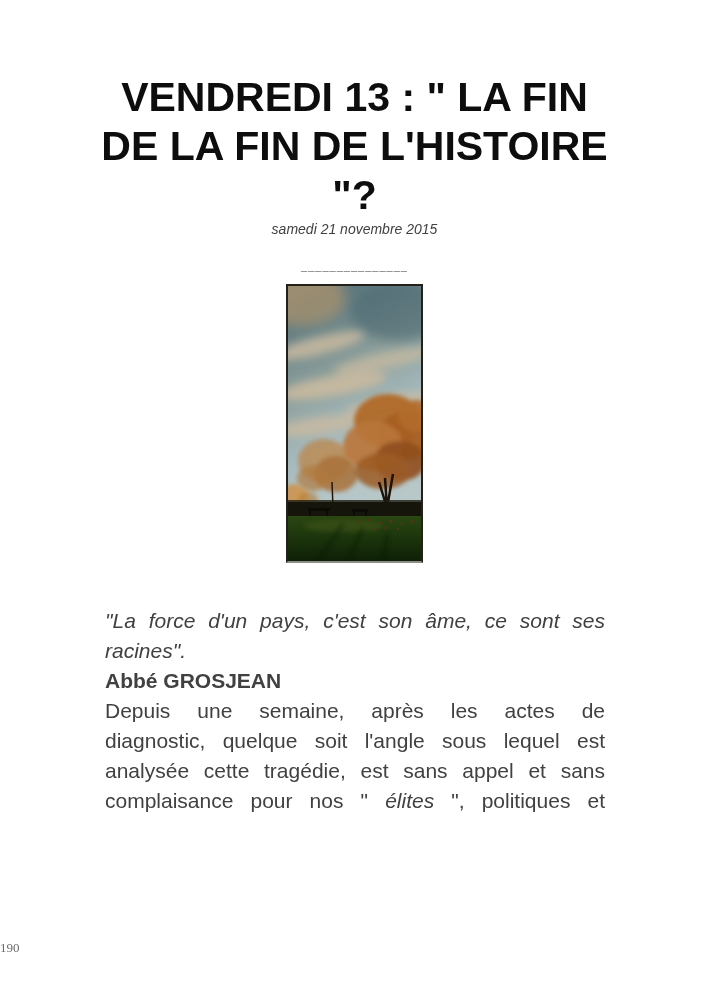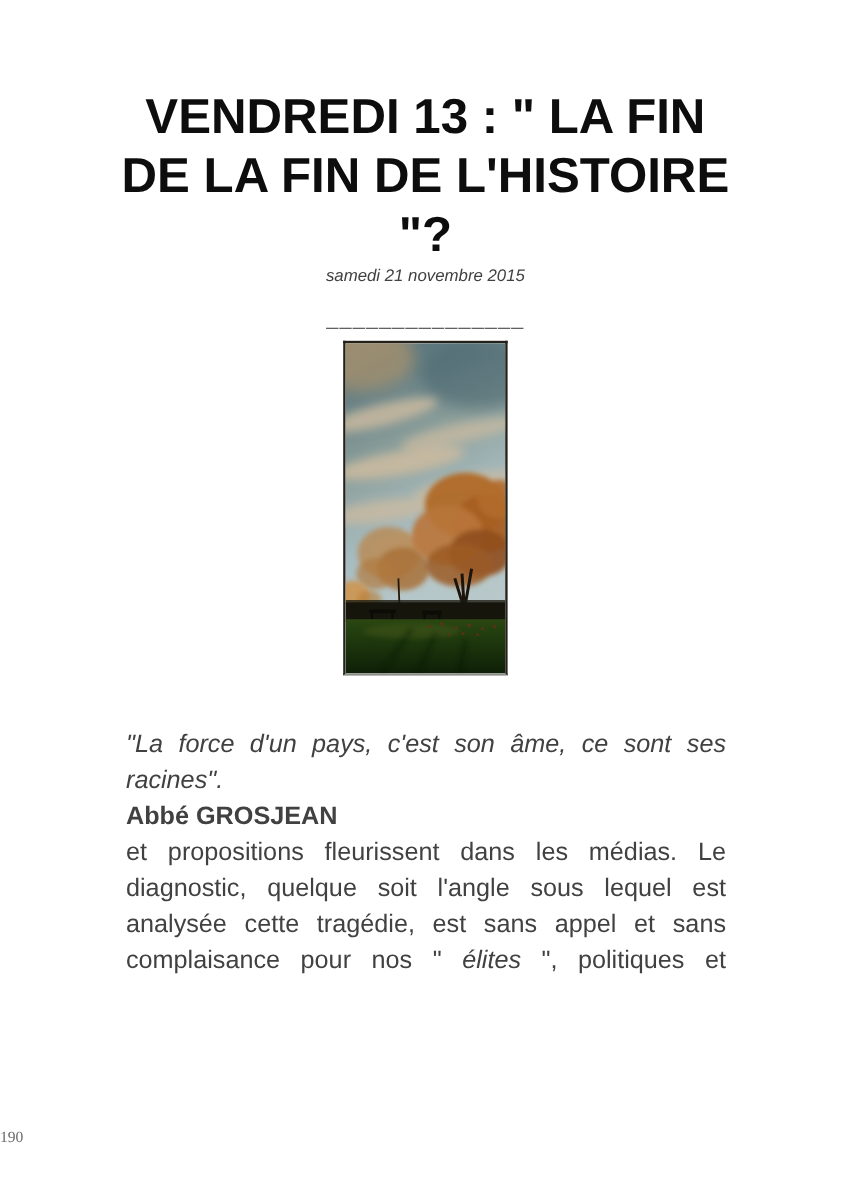--- a/index.html
+++ b/index.html
@@ -27,21 +27,21 @@
   .date-line {
     text-align: center;
     font-style: italic;
     font-size: 14px;
     line-height: 18px;
     color: #414141;
   }
   .divider {
     margin-top: 18px;
     text-align: center;
-    font-size: 18px;
+    font-size: 11px;
     line-height: 20px;
     letter-spacing: 1px;
     font-weight: bold;
     color: #000000;
   }
   .photo-frame {
     width: 133px;
     height: 275px;
     margin: 8px auto 0 auto;
     border: 2px solid #24211a;
@@ -172,21 +172,21 @@
           <circle cx="110" cy="243" r="1.1"></circle>
       </g>
       <path d="M30 275 L55 238 M60 275 L75 242 M95 275 L100 247" stroke="#0b1a05" stroke-width="3" opacity="0.5" filter="url(#blur2)"></path>
     </svg>
   </figure>
 
   <div class="content">
     <div class="line quote-text">"La force d'un pays, c'est son âme, ce sont ses</div>
     <div class="line last-left quote-text">racines".</div>
     <div class="line author-line">Abbé GROSJEAN</div>
-    <div class="line">et propositions fleurissent dans les médias. Le</div>
+    <div class="line">Depuis une semaine, après les actes de</div>
     <div class="line">diagnostic, quelque soit l'angle sous lequel est</div>
     <div class="line">analysée cette tragédie, est sans appel et sans</div>
     <div class="line"><span>complaisance pour nos " </span><span class="inline-italic">élites</span><span> ", politiques et</span></div>
   </div>
 
   <div class="page-number">190</div>
 
 </div>
 
 </body></html>

